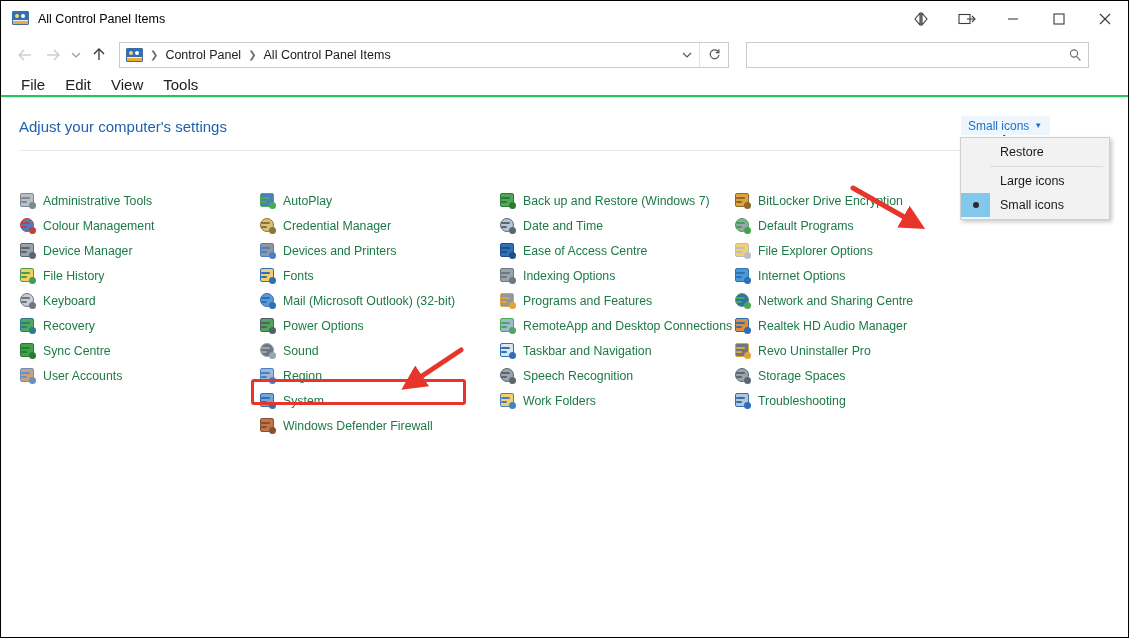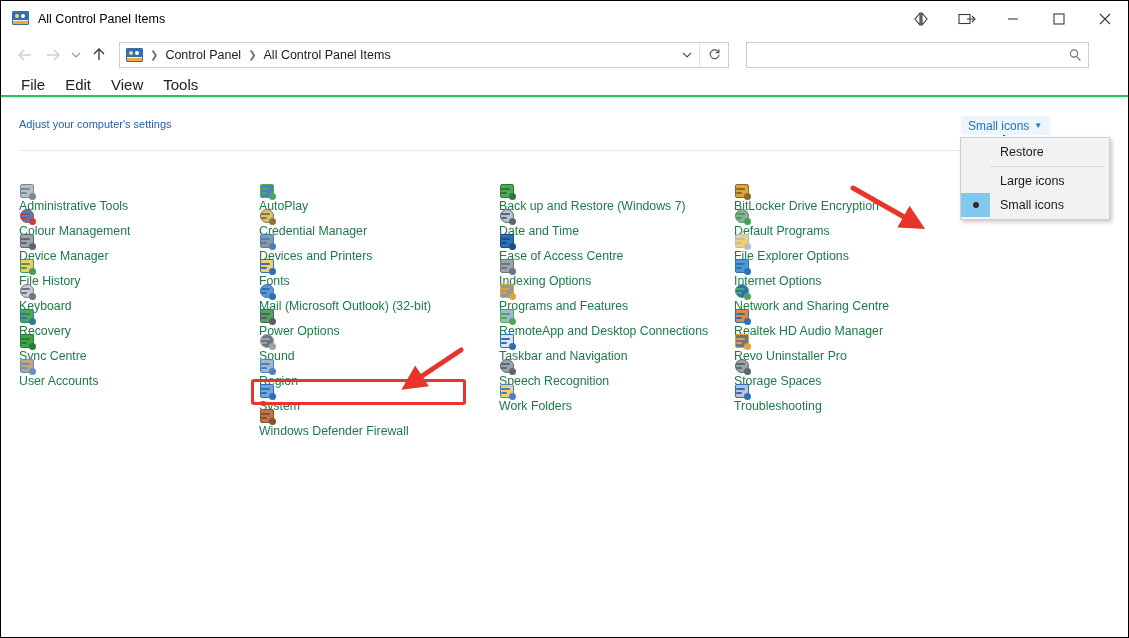--- a/index.html
+++ b/index.html
@@ -213,21 +213,21 @@
   #content {
     position: absolute;
     left: 0; top: 97px;
     width: 100%;
     bottom: 0;
     background: #ffffff;
   }
   #page-title {
     position: absolute;
     left: 18px; top: 20px;
-    font-size: 11px;
+    font-size: 15px;
     color: #1f5fae;
     white-space: nowrap;
   }
   #viewby-label {
     position: absolute;
     right: 116px; top: 24px;
     font-size: 12px;
     color: #1f3864;
     white-space: nowrap;
   }
@@ -317,23 +317,22 @@
     top: 0;
   }
   #col0 { left: 0px;   width: 240px; }
   #col1 { left: 240px; width: 240px; }
   #col2 { left: 480px; width: 235px; }
   #col3 { left: 715px; width: 250px; }
 
   .cp-item {
     height: 25px;
     display: flex;
-    align-items: flex-start;
+    align-items: flex-end;
     position: relative;
-    flex-direction: column;
   }
   .cp-item-icon {
     width: 16px;
     height: 16px;
     flex: 0 0 auto;
     position: relative;
     margin-right: 8px;
   }
   .cp-item-label {
     font-size: 12.3px;

